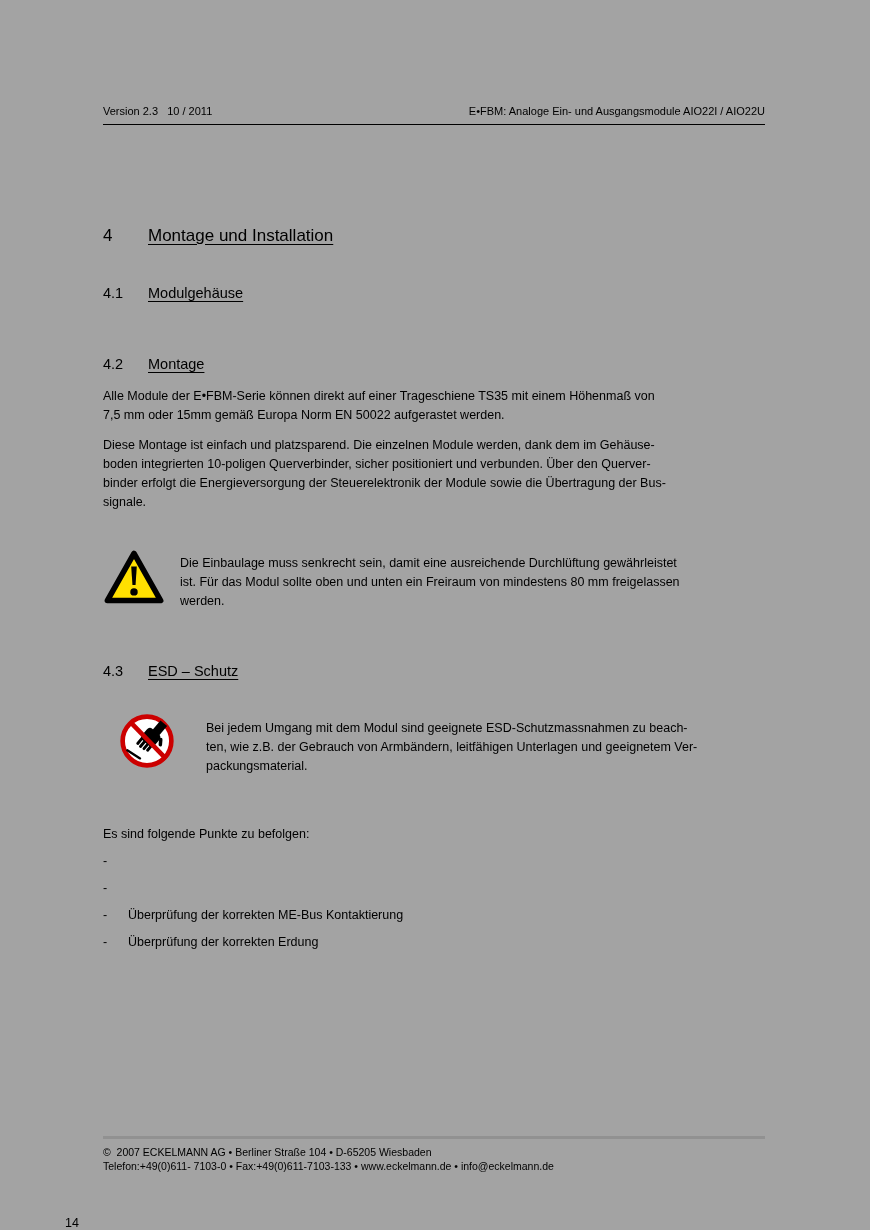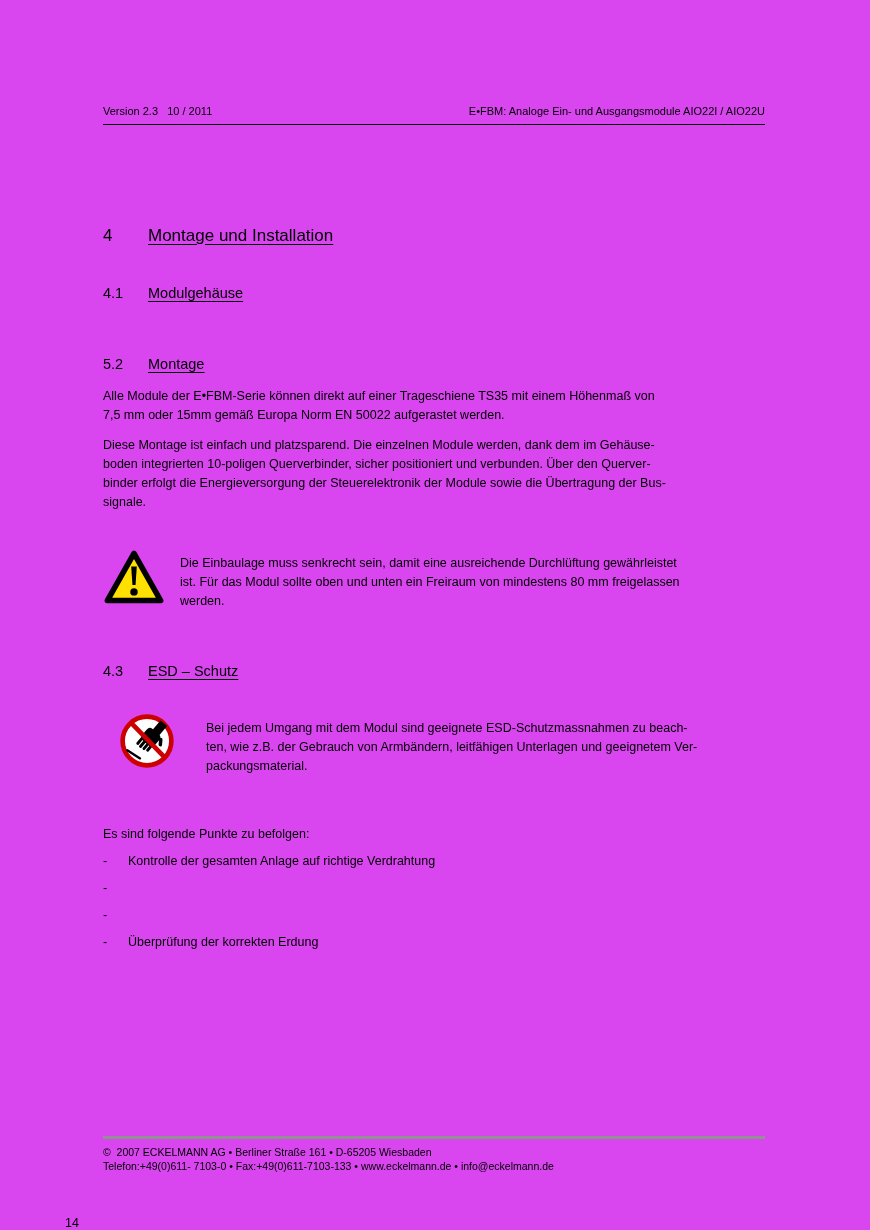--- a/index.html
+++ b/index.html
@@ -1,17 +1,17 @@
 <!DOCTYPE html>
 <html><head>
 <meta charset="utf-8">
 <style>
   html,body { margin:0; padding:0; background:#e8e8e8; }
   .page {
-    position:relative; width:870px; height:1230px; background:#d946ef;
+    position:relative; width:870px; height:1230px; background:#a3a3a3;
     font-family:"Liberation Sans","DejaVu Sans",sans-serif; color:#000;
     overflow:hidden; margin:0 auto;
   }
   
   .header {
     position:absolute; left:103px; right:105px; top:105px;
     display:flex; justify-content:space-between; font-size:11px; line-height:13px;
   }
   .header span { white-space:pre; }
   .header-rule { position:absolute; left:103px; right:105px; top:124px; height:1px; background:#000; }
@@ -66,21 +66,21 @@
 
     <div class="h1">
       <span class="num">4</span><span class="u">Montage und Installation</span>
     </div>
 
     <div class="h2 mt-h41">
       <span class="num">4.1</span><span class="u">Modulgehäuse</span>
     </div>
 
     <div class="h2 mt-h42">
-      <span class="num">5.2</span><span class="u">Montage</span>
+      <span class="num">4.2</span><span class="u">Montage</span>
     </div>
     <div class="para mt-p42a">Alle Module der E•FBM-Serie können direkt auf einer Trageschiene TS35 mit einem Höhenmaß von
 7,5 mm oder 15mm gemäß Europa Norm EN 50022 aufgerastet werden.</div>
     <div class="para mt-p42b">Diese Montage ist einfach und platzsparend. Die einzelnen Module werden, dank dem im Gehäuse-
 boden integrierten 10-poligen Querverbinder, sicher positioniert und verbunden. Über den Querver-
 binder erfolgt die Energieversorgung der Steuerelektronik der Module sowie die Übertragung der Bus-
 signale.</div>
 
     <div class="iconrow mt-warn">
       <span class="warn-icon">
@@ -119,36 +119,36 @@
       <span class="para esd-text">Bei jedem Umgang mit dem Modul sind geeignete ESD-Schutzmassnahmen zu beach-
 ten, wie z.B. der Gebrauch von Armbändern, leitfähigen Unterlagen und geeignetem Ver-
 packungsmaterial.</span>
     </div>
 
     <div class="para mt-intro">Es sind folgende Punkte zu befolgen:</div>
 
     <ul class="checklist">
       <li>
         <span class="dash">-</span>
-        <span>Kontrolle der gesamten Anlage auf richtige Verdrahtung</span>
       </li>
       <li>
         <span class="dash">-</span>
       </li>
       <li>
         <span class="dash">-</span>
+        <span>Überprüfung der korrekten ME-Bus Kontaktierung</span>
       </li>
       <li>
         <span class="dash">-</span>
         <span>Überprüfung der korrekten Erdung</span>
       </li>
     </ul>
 
   </div>
 
   <div class="footer-rule"></div>
   <div class="page-number">14</div>
   <div class="footer-text">
-    <div>©  2007 ECKELMANN AG • Berliner Straße 161 • D-65205 Wiesbaden</div>
+    <div>©  2007 ECKELMANN AG • Berliner Straße 104 • D-65205 Wiesbaden</div>
     <div>Telefon:+49(0)611- 7103-0 • Fax:+49(0)611-7103-133 • www.eckelmann.de • info@eckelmann.de</div>
   </div>
 
 </div>
 
 </body></html>

